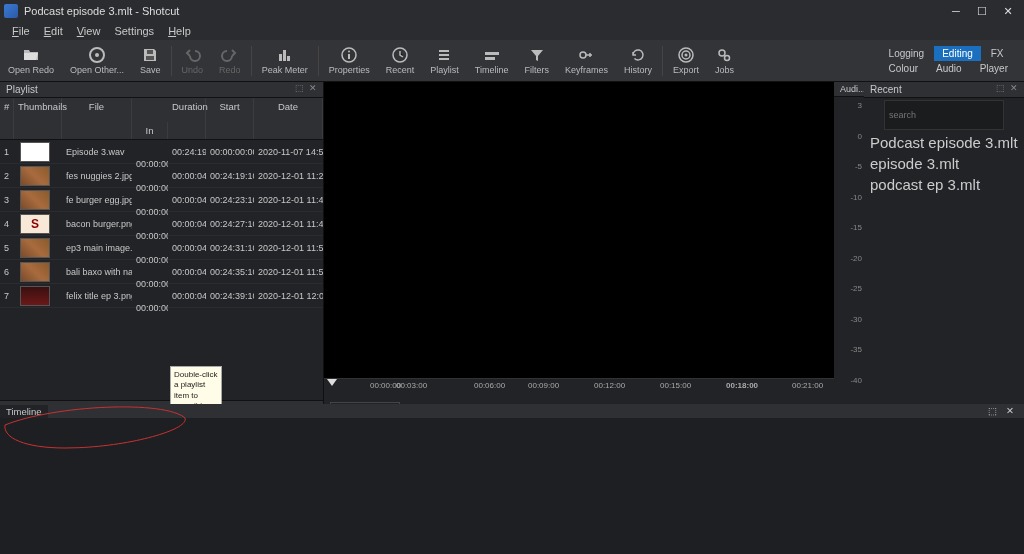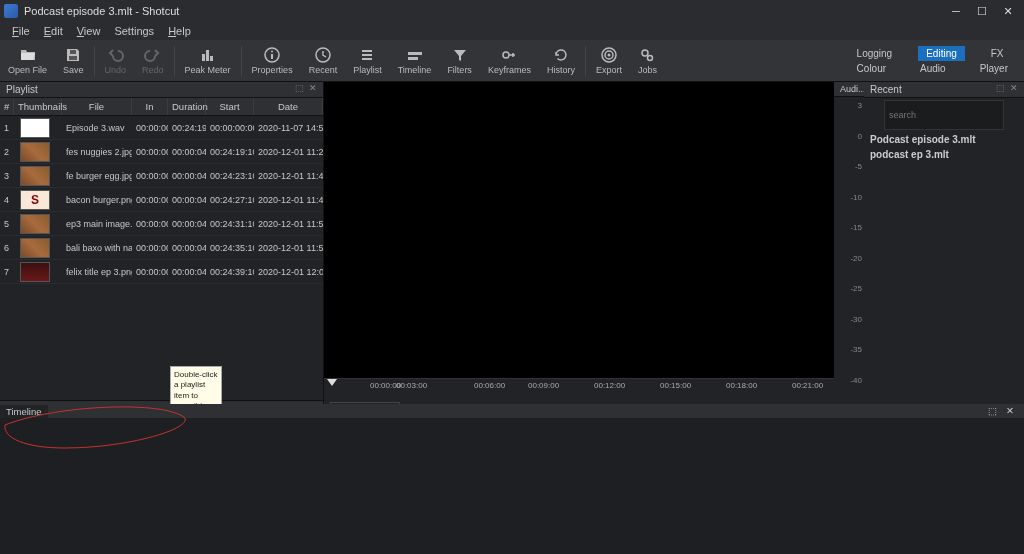--- a/index.html
+++ b/index.html
@@ -12,32 +12,32 @@
 .menubar { height: 18px; background: #2a2c2f; display: flex; align-items: center; padding: 0 6px; gap: 2px; font-size: 11px; }
 .menubar div { padding: 0 6px; cursor: pointer; }
 .menubar u { text-decoration: underline; }
 .toolbar { height: 42px; background: #323438; display: flex; align-items: center; border-bottom: 1px solid #111; }
 .toolbar .tbtn { display: flex; flex-direction: column; align-items: center; justify-content: center; padding: 2px 8px; cursor: pointer; font-size: 9px; color: #bbb; min-width: 24px; }
 .toolbar .tbtn .icn { width: 18px; height: 18px; margin-bottom: 1px; display:flex; align-items:center; justify-content:center; }
 .toolbar .tbtn.disabled { color: #666; }
 .toolbar .sep { width: 1px; height: 30px; background: #444; margin: 0 2px; }
 .toolbar .spacer { flex: 1; }
 .toolbar-right { display:flex; flex-direction:column; align-items:flex-start; padding-right:8px;}
-.toolbar-right .row { display:flex; gap:18px; }
+.toolbar-right .row { display:flex; gap:2px; }
 .toolbar-right .row div { padding: 2px 8px; font-size: 10px; cursor:pointer; }
 .toolbar-right .row div.active { background:#1a6fbf; color:#fff; }
 .mainrow { display:flex; height: 350px; }
 .playlist-panel { width: 324px; background:#212326; border-right:1px solid #111; display:flex; flex-direction:column; position:relative;}
 .panel-header { background:#2e3033; padding:2px 6px; font-size:10px; border-bottom:1px solid #111;}
 .pl-table-head { display:flex; background:#2e3033; font-size:9.5px; border-bottom:1px solid #111;}
 .pl-table-head div { padding:3px 4px; border-right:1px solid #3a3c3f; text-align:center; }
 .col-n { width:14px; }
 .col-th { width:48px; }
 .col-clip { width:70px; }
-.col-in { width:36px; }
+.col-in { width:36px;margin-top:24px; }
 .col-dur { width:38px; }
 .col-start { width:48px; }
 .col-date { flex:1; }
 .pl-body { flex:1; overflow:hidden; position:relative; }
 .pl-row { display:flex; font-size:9px; align-items:center; height:24px; border-bottom:1px solid #2a2c2f;}
 .pl-row div { padding:0 4px; overflow:hidden; white-space:nowrap; }
 .thumb { width:30px; height:20px; background:#444; margin:2px; border:1px solid #555; }
 .thumb.white { background:#fff; }
 .thumb.food { background:linear-gradient(45deg,#7a4a2a,#a86b3e,#8b5a2b); }
 .thumb.red { background:linear-gradient(180deg,#3a1010,#6b1818); }
@@ -56,21 +56,21 @@
 .ruler .playhead { position:absolute; left:3px; top:0; width:0;height:0; border-left:5px solid transparent;border-right:5px solid transparent;border-top:7px solid #ddd;}
 .transport { height:18px; background:#212326; display:flex; align-items:center; padding:0 6px; gap:6px; font-size:9px; color:#aaa;}
 .transport .tc { font-family:monospace; border:1px solid #444; padding:1px 4px; font-size:9px;}
 .transport .tbtns { display:flex; gap:4px; margin:0 auto;}
 .transport .tbtns div { width:12px;height:12px; cursor:pointer; display:flex;align-items:center;justify-content:center;}
 .audio-panel { width:30px; background:#212326; display:flex; flex-direction:column; font-size:8px;}
 .audio-panel .scale { flex:1; display:flex; flex-direction:column; justify-content:space-between; padding:4px 2px; color:#888; text-align:right;}
 .audio-panel .lr { text-align:center; padding:2px 0; color:#888; font-size:8px;}
 .recent-panel { width:160px; background:#212326; display:flex; flex-direction:column; position:relative;}
 .recent-panel .search { margin:2px 20px; height:30px; background:#1a1c1e; border:1px solid #333; padding:0 4px; font-size:9px; color:#888;}
-.recent-panel .item { padding:2px 6px; font-size:10px; cursor:pointer; color:#ccc;font-weight:bold;}
+.recent-panel .item { padding:2px 6px; font-size:15px; cursor:pointer; color:#ccc;}
 .lower { position:absolute; top:404px; left:0; right:0; bottom:0; background:#1d1f22; }
 .timeline-hdr-row { display:flex; height:14px; background:#2e3033; font-size:9.5px; align-items:center;}
 .timeline-hdr-row .lab { padding:1px 6px; background:#212326;}
 .timeline-hdr-row .spc { flex:1;}
 .timeline-hdr-row .ricn { width:14px;height:12px; margin-right:4px; cursor:pointer;}
 .timeline-body { position:relative; height:120px;}
 .redline { position:absolute; pointer-events:none; }
 .redline svg { overflow:visible; }
 .panel-close { position:absolute; right:4px; top:2px; display:flex; gap:4px; }
 .panel-close div { width:10px; height:10px; cursor:pointer; color:#888; font-size:9px; line-height:9px;}
@@ -97,21 +97,30 @@
 </div>
 
 <div class="toolbar">
   <div class="tbtn">
       <div class="icn">
         <svg width="18" height="18" viewBox="0 0 18 18">
           <path fill="#bbb" d="M2 4h5l1 2h8v8H2z"></path>
           <path fill="#ddd" d="M2 7h14l-2 7H2z"></path>
         </svg>
       </div>
-      <span>Open File</span>
+      <span>Open Redo</span>
+    </div>
+  <div class="tbtn">
+      <div class="icn">
+        <svg width="18" height="18" viewBox="0 0 18 18">
+          <circle cx="9" cy="9" r="7" fill="none" stroke="#bbb" stroke-width="2"></circle>
+          <circle cx="9" cy="9" r="2" fill="#bbb"></circle>
+        </svg>
+      </div>
+      <span>Open Other...</span>
     </div>
   <div class="tbtn">
       <div class="icn">
         <svg width="18" height="18" viewBox="0 0 18 18">
           <path fill="#bbb" d="M3 3h10l2 2v10H3z"></path>
           <rect x="6" y="4" width="6" height="4" fill="#555"></rect>
           <rect x="5" y="10" width="8" height="4" fill="#555"></rect>
         </svg>
       </div>
       <span>Save</span>
@@ -359,21 +368,21 @@
   <div class="preview-panel">
     <div class="video-area"></div>
     <div class="ruler" id="ruler">
       <div class="playhead"></div>
     <div class="tick" style="left: 6px; margin-left: 40px;">00:00:00</div>
         <div class="tick" style="left: 72px;">00:03:00</div>
         <div class="tick" style="left: 150px;">00:06:00</div>
         <div class="tick" style="left: 204px;">00:09:00</div>
         <div class="tick" style="left: 270px;">00:12:00</div>
         <div class="tick" style="left: 336px;">00:15:00</div>
-        <div class="tick" style="left: 402px;">00:18:00</div>
+        <div class="tick" style="left: 402px; font-weight: bold;">00:18:00</div>
         <div class="tick" style="left: 468px;">00:21:00</div>
       </div>
     <div class="transport">
       <span class="tc">00:00:00:00</span>
       <span>/</span>
       <span>00:24:12:17</span>
       <div class="tbtns">
         <div>⏮</div>
         <div>⏪</div>
         <div>▶</div>
@@ -412,20 +421,21 @@
 
   <div class="recent-panel">
     <div class="panel-header">Recent</div>
     <div class="panel-close">
         <div>⬚</div>
         <div>✕</div>
       </div>
     <input class="search" placeholder="search" style="">
     <div id="recent-items">
         <div class="item">Podcast episode 3.mlt</div>
+        <div class="item">episode 3.mlt</div>
         <div class="item">podcast ep 3.mlt</div>
       </div>
     <div style="flex:1"></div>
     <div class="tabrow">
       <div class="active">Recent</div>
       <div>History</div>
     </div>
   </div>
 </div>
 

